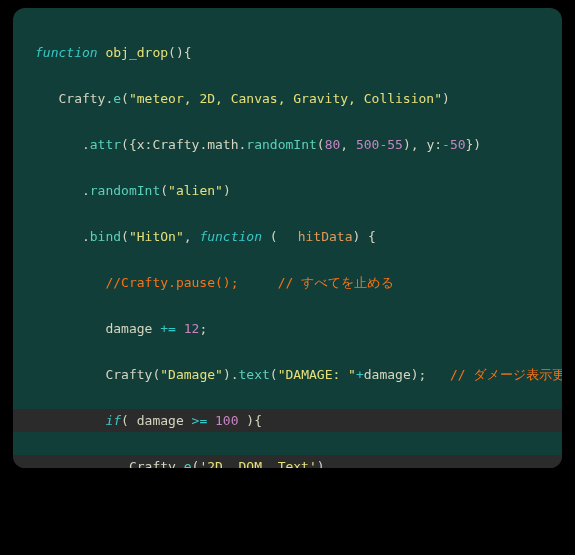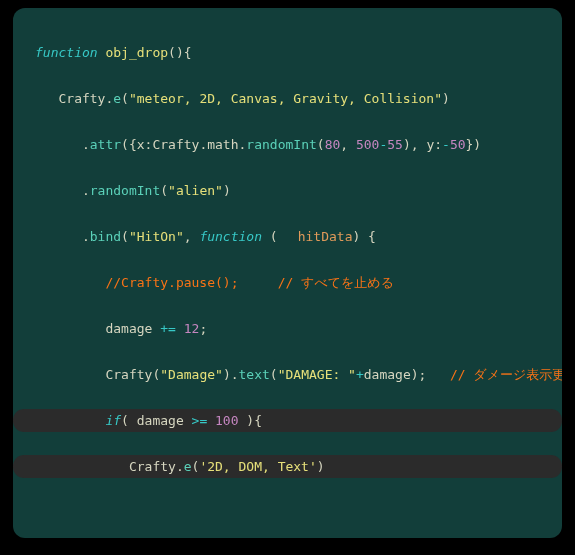--- a/index.html
+++ b/index.html
@@ -8,42 +8,41 @@
     background: #000;
     width: 575px;
     height: 555px;
     overflow: hidden;
   }
   .card {
     position: absolute;
     left: 13px;
     top: 8px;
     width: 549px;
-    height: 530px;
+    height: 460px;
     background: #123e3a;
     border-radius: 12px;
     box-shadow: 0 4px 12px rgba(0,0,0,0.6);
     overflow: hidden;
   }
   .code {
     font-family: Menlo, Consolas, "DejaVu Sans Mono", monospace;
     font-size: 13px;
     line-height: 23px;
     white-space: pre;
     position: relative;
     padding: 10px 0 0 0;
   }
   .line {
     padding-left: 22px;
     position: relative;
     height: 23px;
   }
   .hl {
     background: #2b2b2b;
-    border-radius: 11px;
   }
   
   .kw   { color: #37c8c6; font-style: italic; }      
   .fn   { color: #e6e07a; }                            
   .id   { color: #d6d6c0; }                            
   .str  { color: #e6e07a; }                            
   .num  { color: #c586c0; }                            
   .punc { color: #d6d6c0; }                            
   .prop { color: #d6d6c0; }                            
   .call { color: #5bd1b9; }                            

